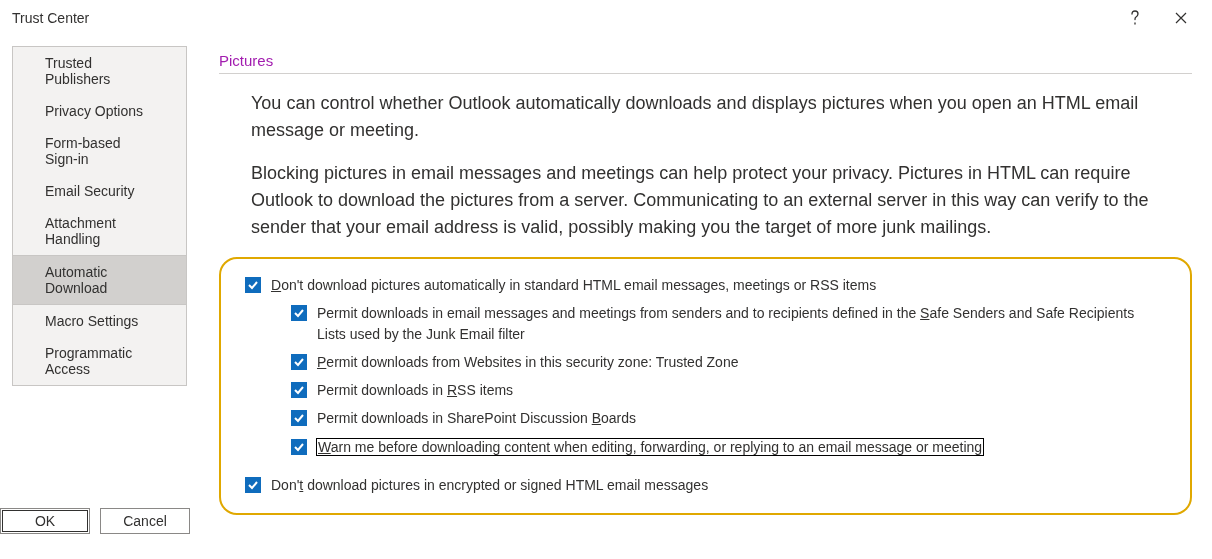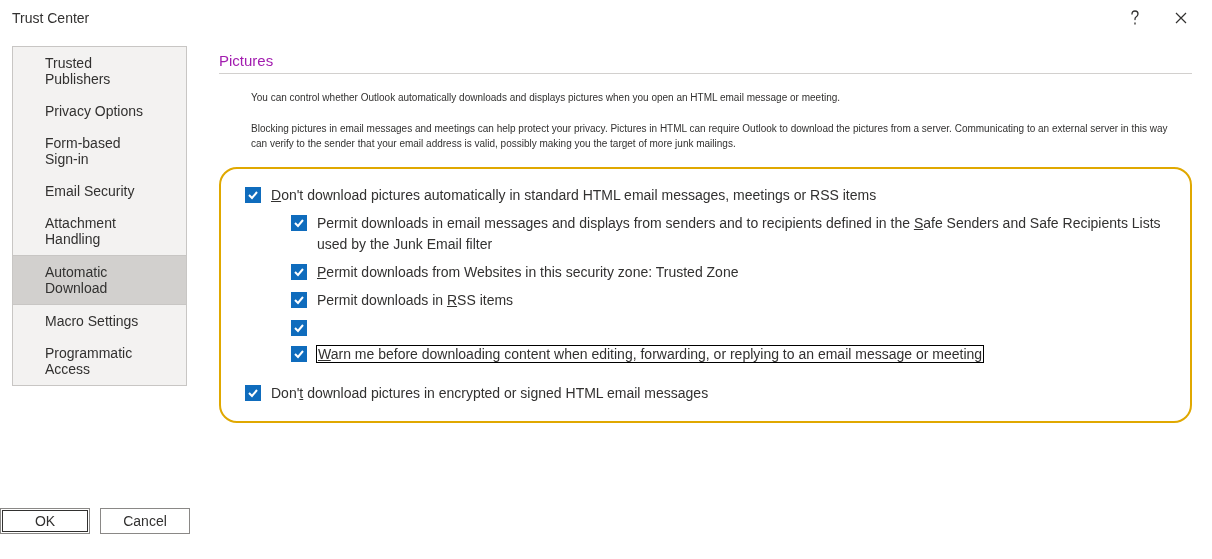--- a/index.html
+++ b/index.html
@@ -61,21 +61,21 @@
     color: #a21caf;
     font-size: 15px;
     margin: 6px 0 4px 0;
   }
   .rule {
     border: none;
     border-top: 1px solid #d2d0ce;
     margin: 4px 0 16px 0;
   }
   .para {
-    font-size: 10px;
+    font-size: 18px;
     line-height: 1.5;
     margin: 0 0 16px 32px;
     max-width: 920px;
   }
   .highlight-box {
     border: 2px solid #e0a800;
     border-radius: 18px;
     padding: 16px 24px 18px 24px;
     margin-top: 4px;
   }
@@ -172,21 +172,21 @@
         </div>
         <div class="lbl"><span></span><span class="und">D</span><span>on't download pictures automatically in standard HTML email messages, meetings or RSS items</span></div>
       </div>
 
       <div class="opt indent">
         <div class="cb">
           <svg width="12" height="12" viewBox="0 0 12 12">
               <path d="M2 6 L5 9 L10 3" stroke="#fff" stroke-width="2" fill="none"></path>
             </svg>
         </div>
-        <div class="lbl"><span>Permit downloads in email messages and displays from senders and to recipients defined in the </span><span class="und">S</span><span>afe Senders and Safe Recipients Lists used by the Junk Email filter</span></div>
+        <div class="lbl"><span>Permit downloads in email messages and meetings from senders and to recipients defined in the </span><span class="und">S</span><span>afe Senders and Safe Recipients Lists used by the Junk Email filter</span></div>
       </div>
 
       <div class="opt indent">
         <div class="cb">
           <svg width="12" height="12" viewBox="0 0 12 12">
               <path d="M2 6 L5 9 L10 3" stroke="#fff" stroke-width="2" fill="none"></path>
             </svg>
         </div>
         <div class="lbl"><span></span><span class="und">P</span><span>ermit downloads from Websites in this security zone: Trusted Zone</span></div>
       </div>
@@ -199,20 +199,21 @@
         </div>
         <div class="lbl"><span>Permit downloads in </span><span class="und">R</span><span>SS items</span></div>
       </div>
 
       <div class="opt indent">
         <div class="cb">
           <svg width="12" height="12" viewBox="0 0 12 12">
               <path d="M2 6 L5 9 L10 3" stroke="#fff" stroke-width="2" fill="none"></path>
             </svg>
         </div>
+        <div class="lbl"><span>Permit downloads in SharePoint Discussion </span><span class="und">B</span><span>oards</span></div>
       </div>
 
       <div class="opt indent">
         <div class="cb">
           <svg width="12" height="12" viewBox="0 0 12 12">
               <path d="M2 6 L5 9 L10 3" stroke="#fff" stroke-width="2" fill="none"></path>
             </svg>
         </div>
         <div class="lbl"><span class="focus-outline"><span></span><span class="und">W</span><span>arn me before downloading content when editing, forwarding, or replying to an email message or meeting</span></span></div>
       </div>

